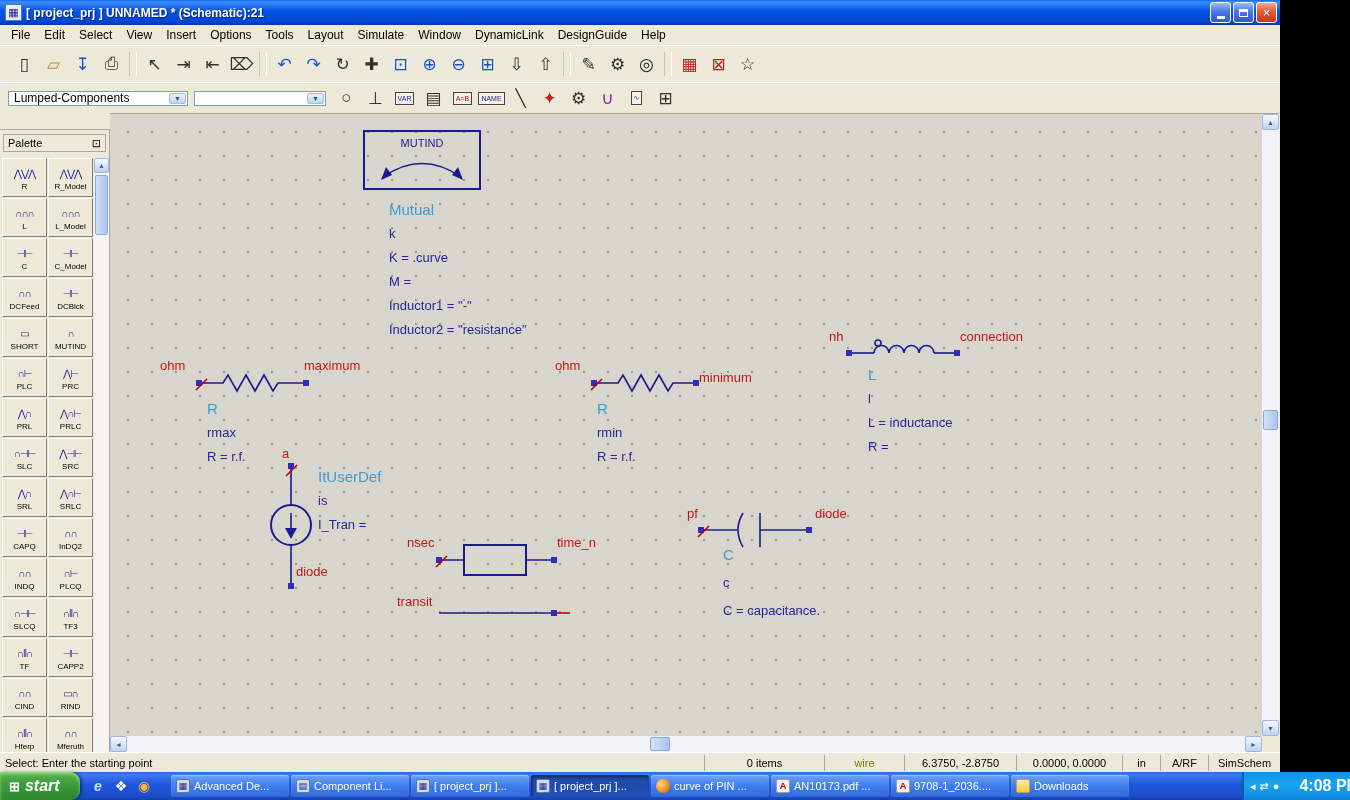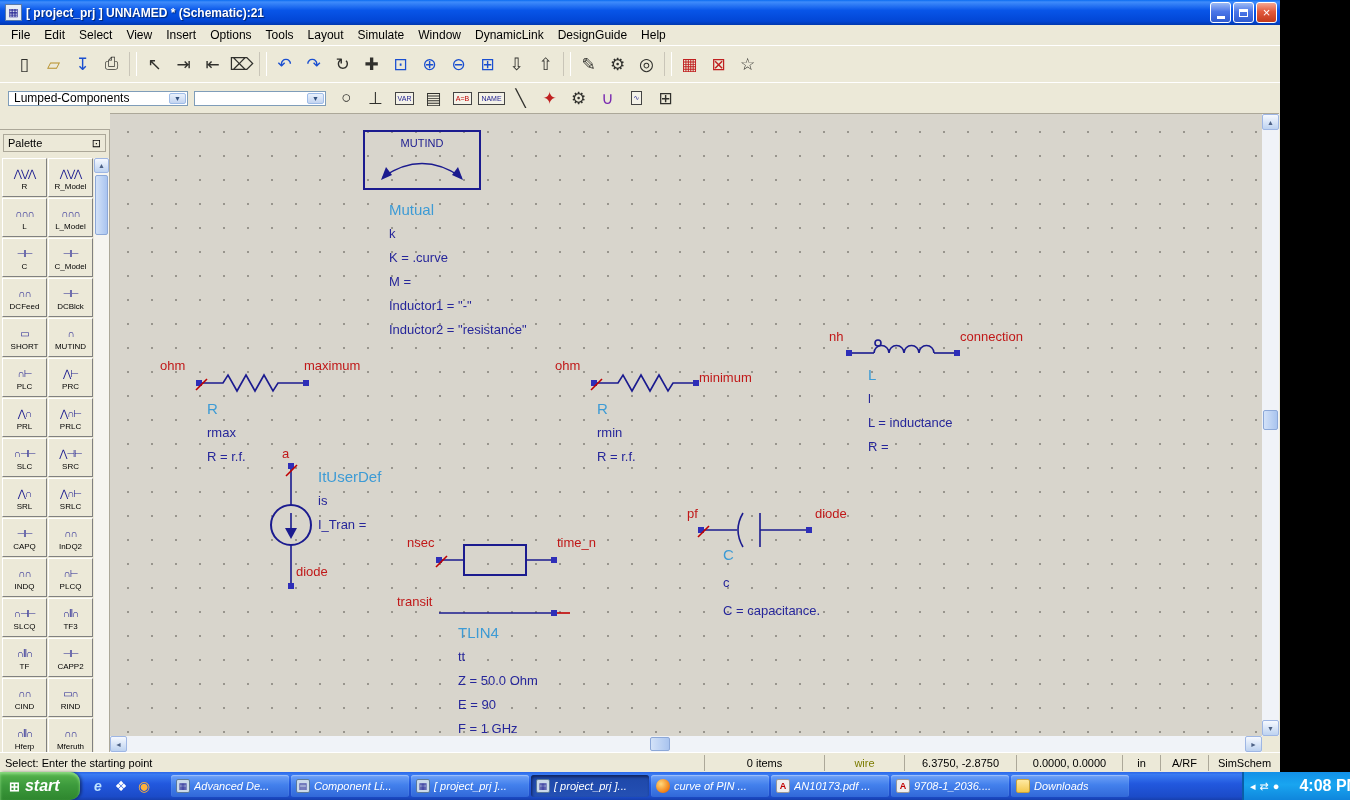--- a/index.html
+++ b/index.html
@@ -104,21 +104,21 @@
   .start-flag { font-style:normal; font-size:13px; }
   .quicklaunch { position:absolute; left:84px; top:0; height:28px; display:flex; align-items:center; gap:3px; padding-left:4px; }
   .ql-icon { width:20px; height:20px; display:flex; align-items:center; justify-content:center;
     color:#fff; font-size:14px; }
   .ql-icon.ie { color:#BFE3FF; font-weight:bold; font-style:italic; }
   .ql-icon.orange { color:#FFB13B; }
   .tasks { position:absolute; left:170px; top:0; height:28px; display:flex; align-items:center; }
   .task-btn { width:118px; height:22px; margin:0 1px; border-radius:3px; color:#fff; font-size:11px;
     background:linear-gradient(180deg,#6FA2F8 0%,#4380EC 45%,#3168D8 100%);
     display:flex; align-items:center; gap:4px; padding:0 5px; box-shadow:inset 0 1px 1px #9FC0FA; overflow:hidden; }
-  .task-btn span.lbl { white-space:nowrap; overflow:hidden;font-style:italic; }
+  .task-btn span.lbl { white-space:nowrap; overflow:hidden; }
   .task-btn.active { background:linear-gradient(180deg,#1E47A8,#2450B4); box-shadow:inset 1px 2px 3px #10245E; }
   .task-ico { width:14px; height:14px; border-radius:2px; flex:none; display:flex; align-items:center; justify-content:center; }
   .task-ico.ads { background:#CBDAEA; border:1px solid #5A7A9A; color:#1b1b8f; font-size:9px; }
   .task-ico.firefox { background:radial-gradient(circle at 35% 35%,#FFD97C,#F07D12 70%,#C85A00); border-radius:50%; }
   .task-ico.pdf { background:#EFEFEF; border:1px solid #999; color:#C00000; font-size:9px; font-weight:bold; }
   .task-ico.folder { background:linear-gradient(#FFE9A2,#F3C84F); border:1px solid #C8A23C; }
   .tray { position:absolute; right:0; top:0; width:108px; height:28px;
     background:linear-gradient(180deg,#1290E8 0%,#19A5F0 45%,#0F86DC 100%);
     border-left:2px solid #0A5EA8; display:flex; align-items:center; gap:4px; padding:0 6px; color:#fff; }
   .tray-icon { font-size:11px; }
@@ -537,29 +537,20 @@
             <div class="c-param">R =</div>
           </div>
       </div>
       <div class="comp-labels" style="left:208px;top:351px;">
         <div class="c-name">ItUserDef</div>
         <div>
             <div class="c-param">is</div>
             <div class="c-param">I_Tran =</div>
           </div>
       </div>
-      <div class="comp-labels" style="left:348px;top:507px;">
-        <div class="c-name">TLIN4</div>
-        <div>
-            <div class="c-param">tt</div>
-            <div class="c-param">Z = 50.0 Ohm</div>
-            <div class="c-param">E = 90</div>
-            <div class="c-param">F = 1 GHz</div>
-          </div>
-      </div>
       <div class="comp-labels wide" style="left:613px;top:427px;">
         <div class="c-name">C</div>
         <div>
             <div class="c-param">c</div>
             <div class="c-param">C = capacitance.</div>
           </div>
       </div>
     </div>
 
     <div class="vscroll">

